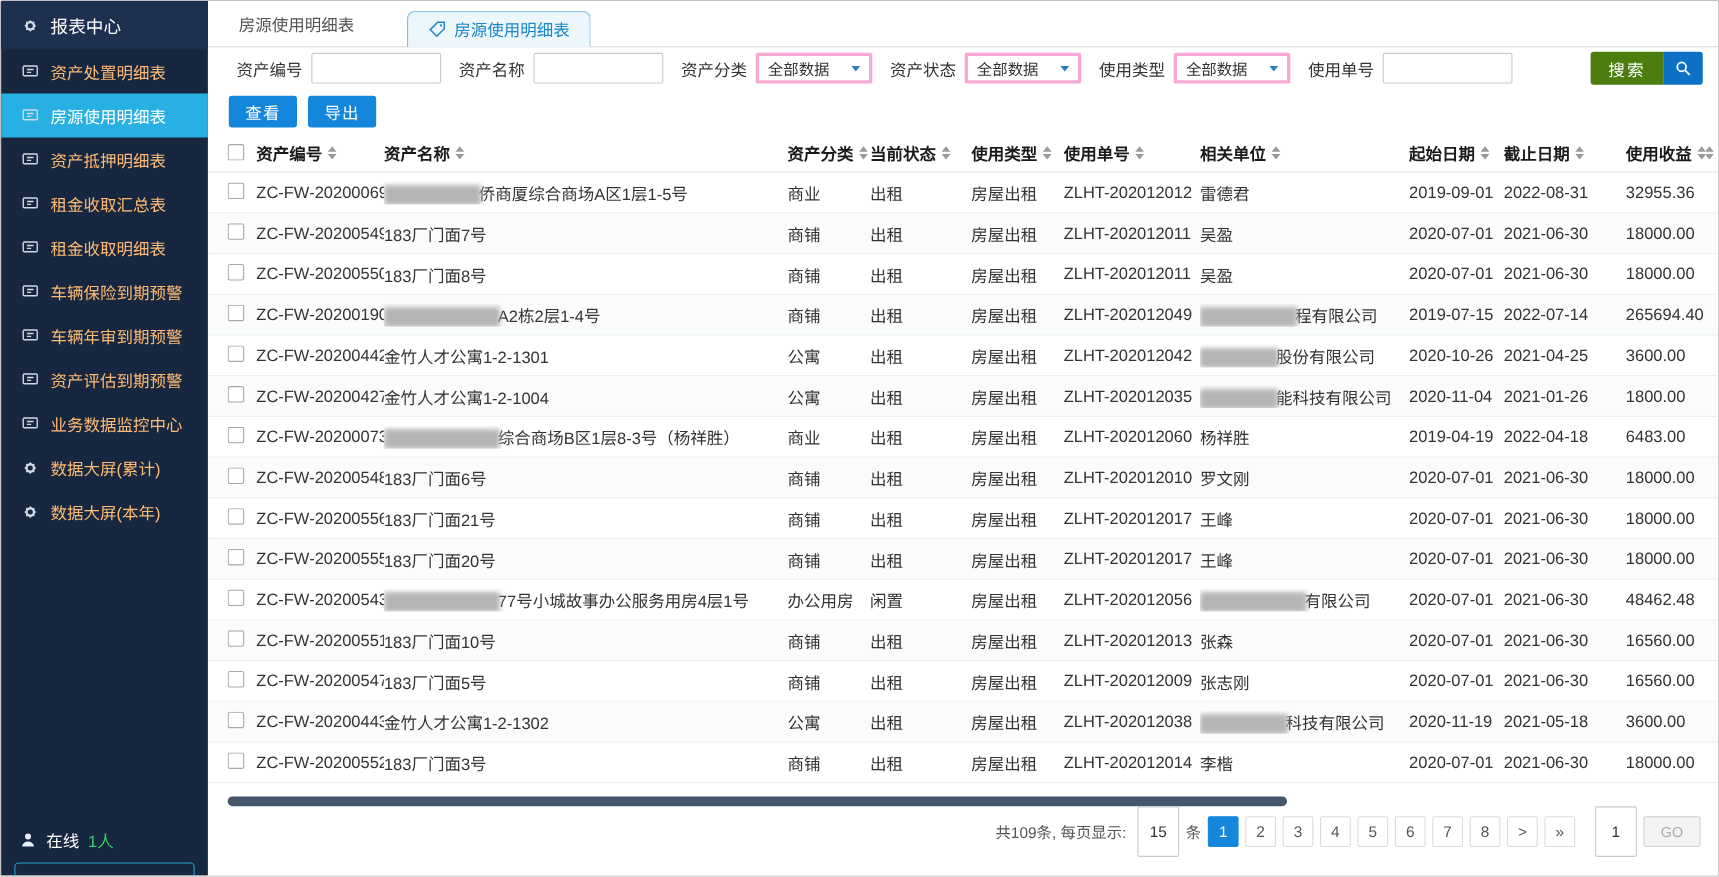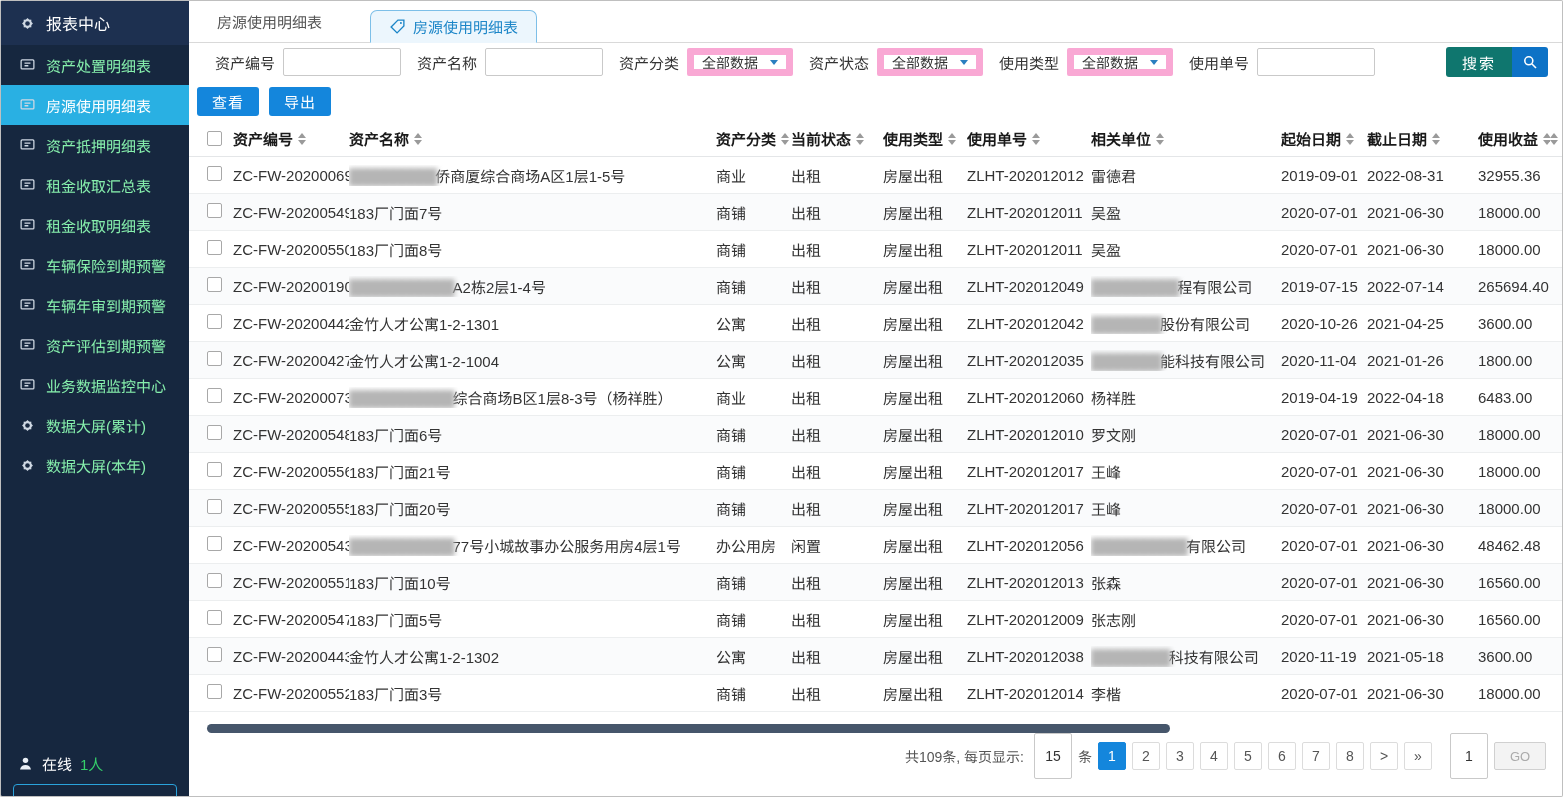--- a/index.html
+++ b/index.html
@@ -3,50 +3,50 @@
 <meta charset="utf-8">
 <style>
   * { box-sizing: border-box; margin: 0; padding: 0; }
   html,body { width:1563px; height:797px; overflow:hidden; }
   body { font-family: "Liberation Sans","DejaVu Sans",sans-serif; font-size:15px; color:#333; background:#e9e9e9; }
   .page { width:1563px; height:797px; border:1px solid #bfbfbf; border-radius:2px; display:flex; background:#fff; overflow:hidden; }
 
   
   .sidebar { width:188px; background:#16273f; color:#e8eef5; display:flex; flex-direction:column; position:relative; flex-shrink:0; }
   .sb-header { height:44px; background:#1d3050; display:flex; align-items:center; gap:10px; padding-left:18px; font-size:16px; color:#fff; cursor:pointer; }
-  .sb-item { height:40px; display:flex; align-items:center; gap:10px; padding-left:18px; font-size:15px; cursor:pointer; color:#86efac; }
+  .sb-item { height:40px; display:flex; align-items:center; gap:10px; padding-left:18px; font-size:15px; cursor:pointer; color:#fdba74; }
   .sb-item.active { background:#29b0e3; color:#fff; }
   .icon { display:inline-flex; width:17px; height:17px; flex-shrink:0; }
   .icon svg { width:100%; height:100%; }
   .sb-spacer { flex:1; }
   .sb-footer { height:34px; display:flex; align-items:center; gap:8px; padding-left:16px; font-size:15px; color:#fff; }
   .sb-footer .green { color:#35d06a; }
   .sb-cutbox { margin:4px 12px -12px; height:24px; border:1px solid #2aa3dc; border-radius:4px; }
 
   
   .main { flex:1; display:flex; flex-direction:column; background:#fff; min-width:0; }
 
   .tabbar { height:42px; border-bottom:1px solid #d9d9d9; display:flex; align-items:center; flex-shrink:0; }
   .crumb { margin-left:28px; margin-right:48px; color:#555; }
   .tab { align-self:flex-end; margin-bottom:-1px; height:33px; padding:0 18px; display:flex; align-items:center; gap:7px;
          background:#ecf6fd; border:1px solid #7dbfe8; border-bottom:1px solid #ecf6fd; border-radius:7px 7px 0 0; color:#1d86c8; cursor:pointer; }
 
   .filterbar { height:38px; display:flex; align-items:center; padding:0 14px 0 26px; flex-shrink:0; }
   .fgroup { display:flex; align-items:center; margin-right:16px; }
   .flabel { margin-right:8px; color:#333; white-space:nowrap; }
   .finput { width:118px; height:28px; border:1px solid #c9c9c9; border-radius:2px; padding:0 6px; font-size:14px; color:#333; font-family:inherit; }
-  .select { width:106px; height:28px; border:7px solid #f9a8d4; border-radius:2px; display:flex; align-items:center; justify-content:space-between; padding:0 8px; cursor:pointer; background:#fff; }
+  .select { width:106px; height:28px; border:3px solid #f9a8d4; border-radius:2px; display:flex; align-items:center; justify-content:space-between; padding:0 8px; cursor:pointer; background:#fff; }
   .sel-val { font-size:14px; color:#333; }
   .caret { width:0; height:0; border-left:4px solid transparent; border-right:4px solid transparent; border-top:5px solid #2a7fc0; }
   .searchbtn { margin-left:auto; display:flex; cursor:pointer; }
-  .searchbtn .s-label { background:#0f766e; color:#fff; height:30px; padding:0 16px; display:flex; align-items:center; border-radius:3px 0 0 3px; letter-spacing:2px; }
+  .searchbtn .s-label { background:#4d7c0f; color:#fff; height:30px; padding:0 16px; display:flex; align-items:center; border-radius:3px 0 0 3px; letter-spacing:2px; }
   .searchbtn .s-icon { background:#0d72c6; width:36px; height:30px; display:flex; align-items:center; justify-content:center; border-radius:0 3px 3px 0; }
   .searchbtn .s-icon svg { width:16px; height:16px; }
 
-  .toolbar { height:40px; display:flex; align-items:center; gap:10px; padding-left:8px; flex-shrink:0; }
+  .toolbar { height:40px; display:flex; align-items:center; gap:10px; padding-left:19px; flex-shrink:0; }
   .toolbar button { height:29px; padding:0 15px; background:#1486dc; color:#fff; border:none; border-radius:3px; font-size:15px; font-family:inherit; cursor:pointer; letter-spacing:1px; }
 
   
   .tablewrap { flex-shrink:0; }
   .thead,.row { display:grid; grid-template-columns:26px 116px 367px 75px 92px 84px 124px 190px 86px 111px 72px 14px; align-items:center; padding-left:18px; }
   .thead { height:36px; border-bottom:1px solid #e4e6e8; }
   .th { display:flex; align-items:center; font-weight:bold; color:#1a1a1a; overflow:hidden; white-space:nowrap; cursor:pointer; }
   .th-label { margin-right:5px; }
   .sort { display:inline-flex; flex-direction:column; gap:2px; cursor:pointer; }
   .sort i { display:block; width:0; height:0; border-left:4px solid transparent; border-right:4px solid transparent; }

